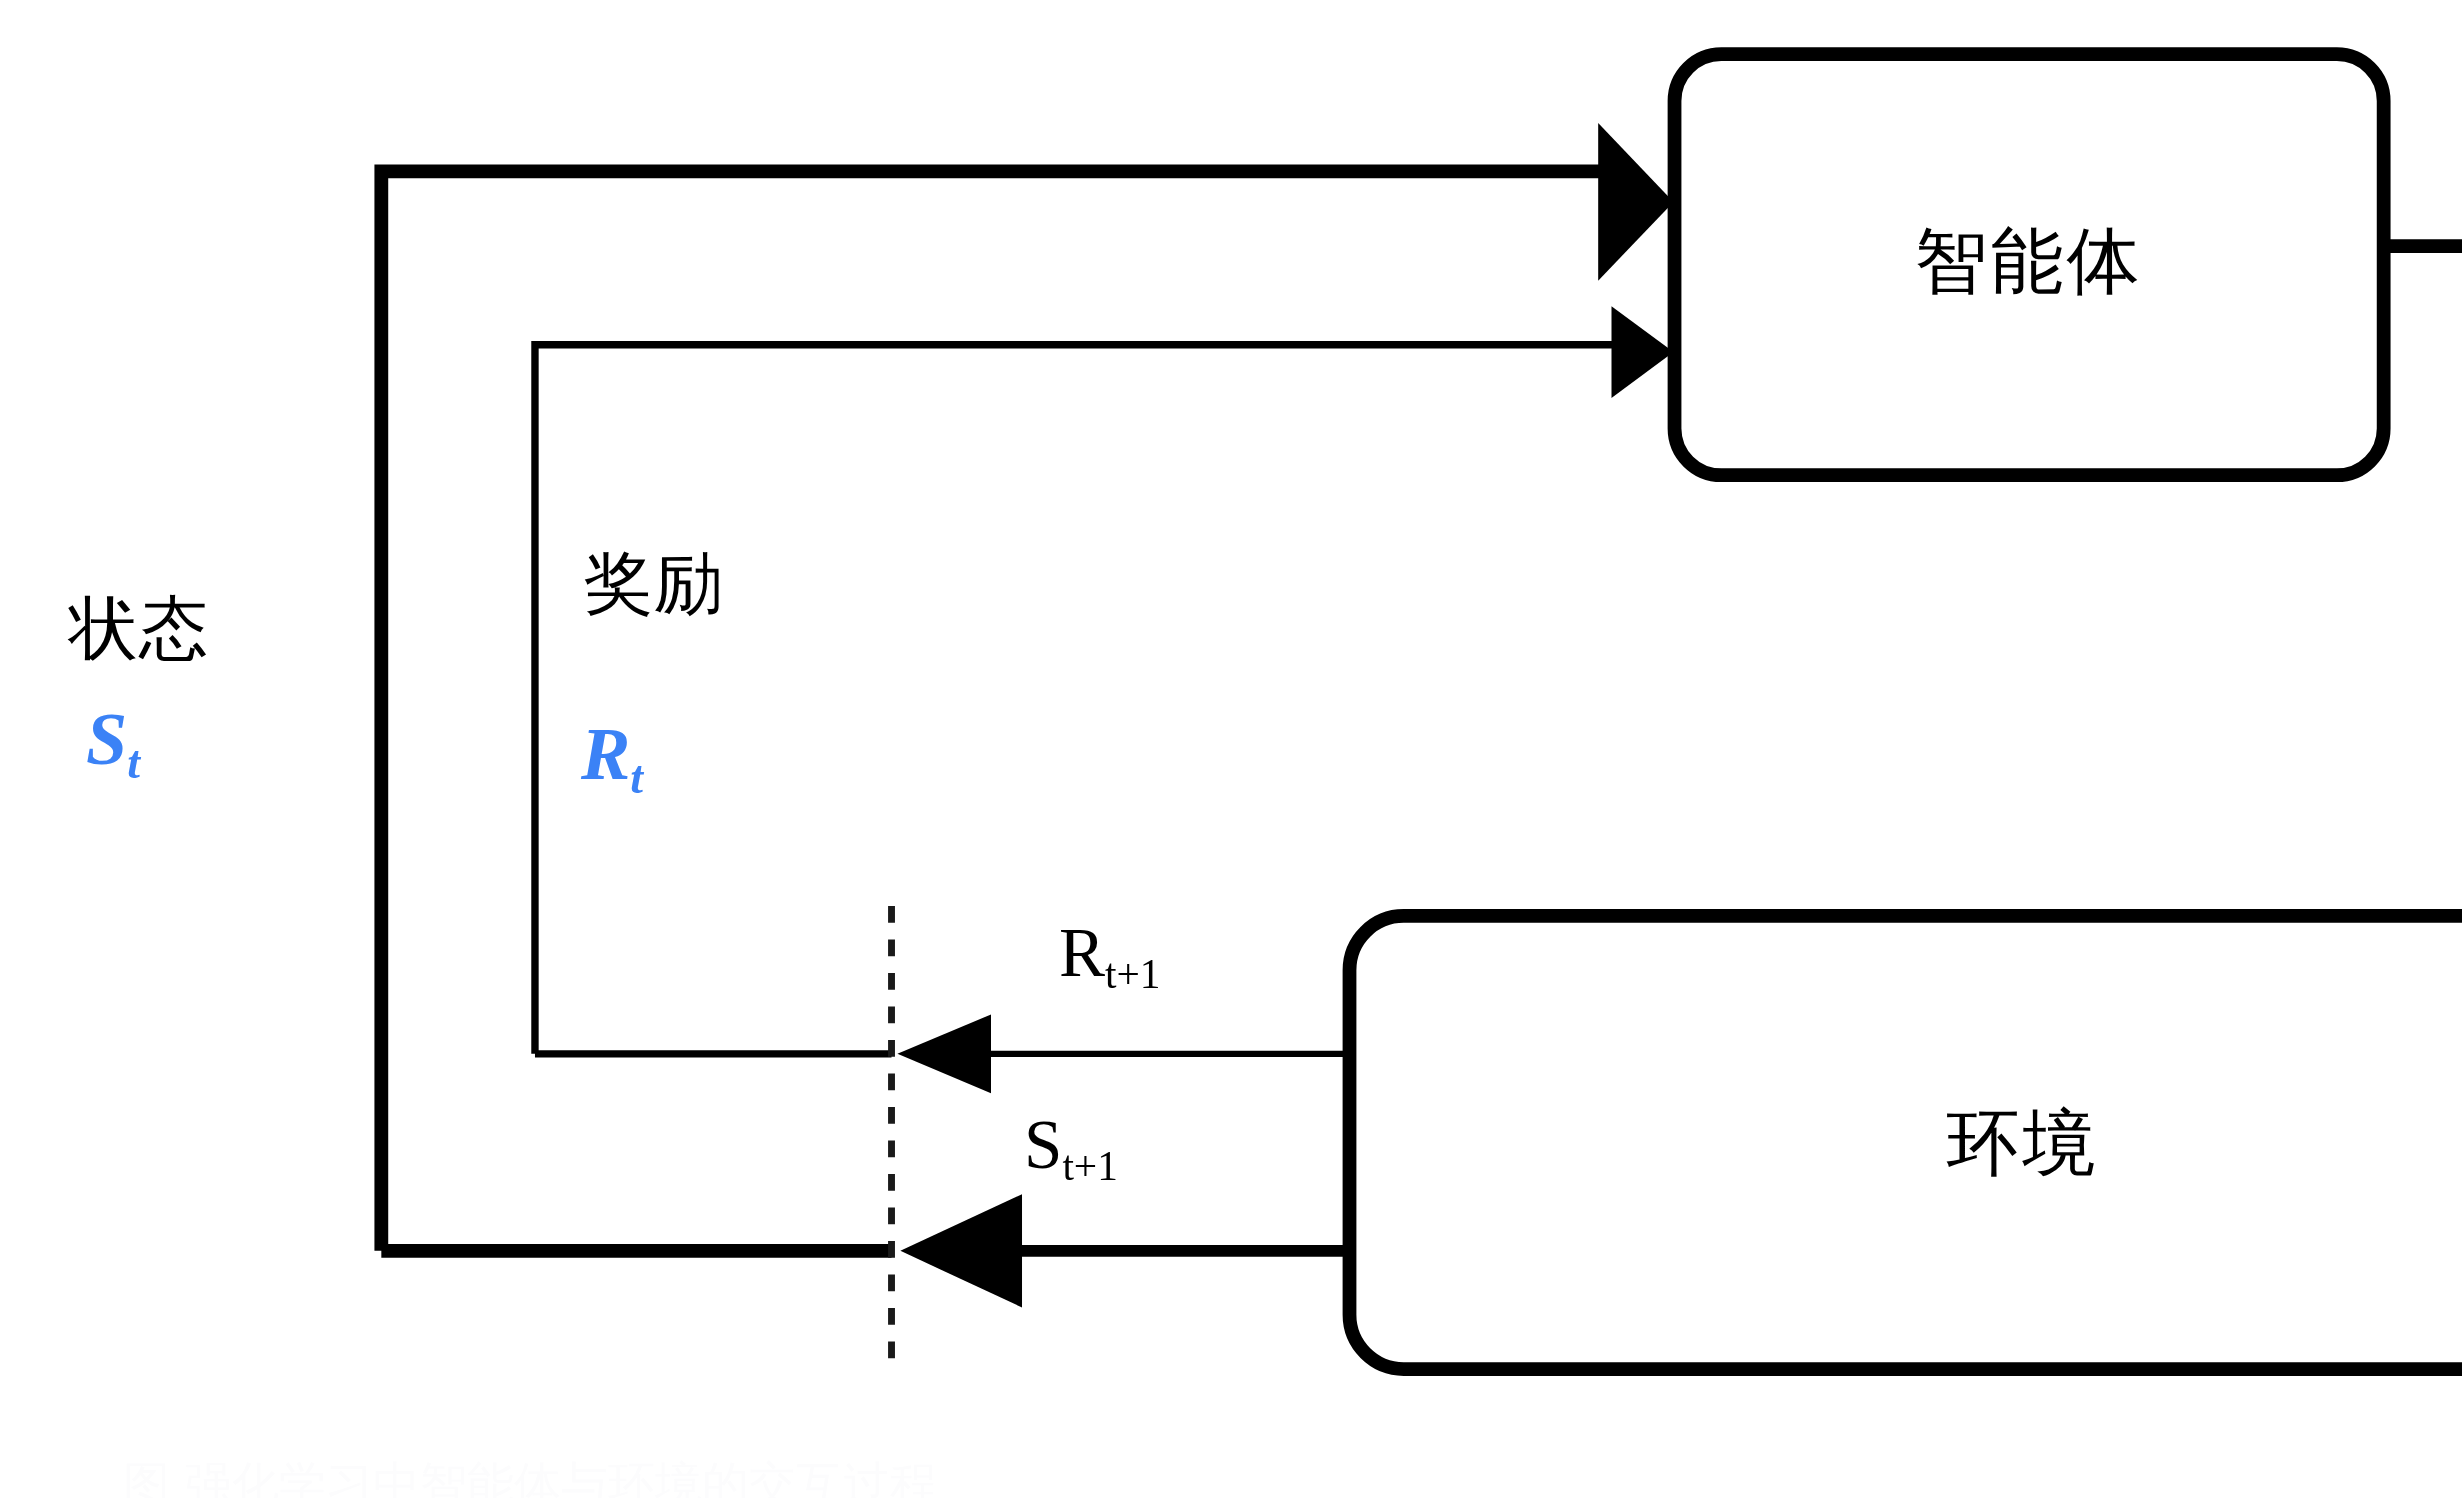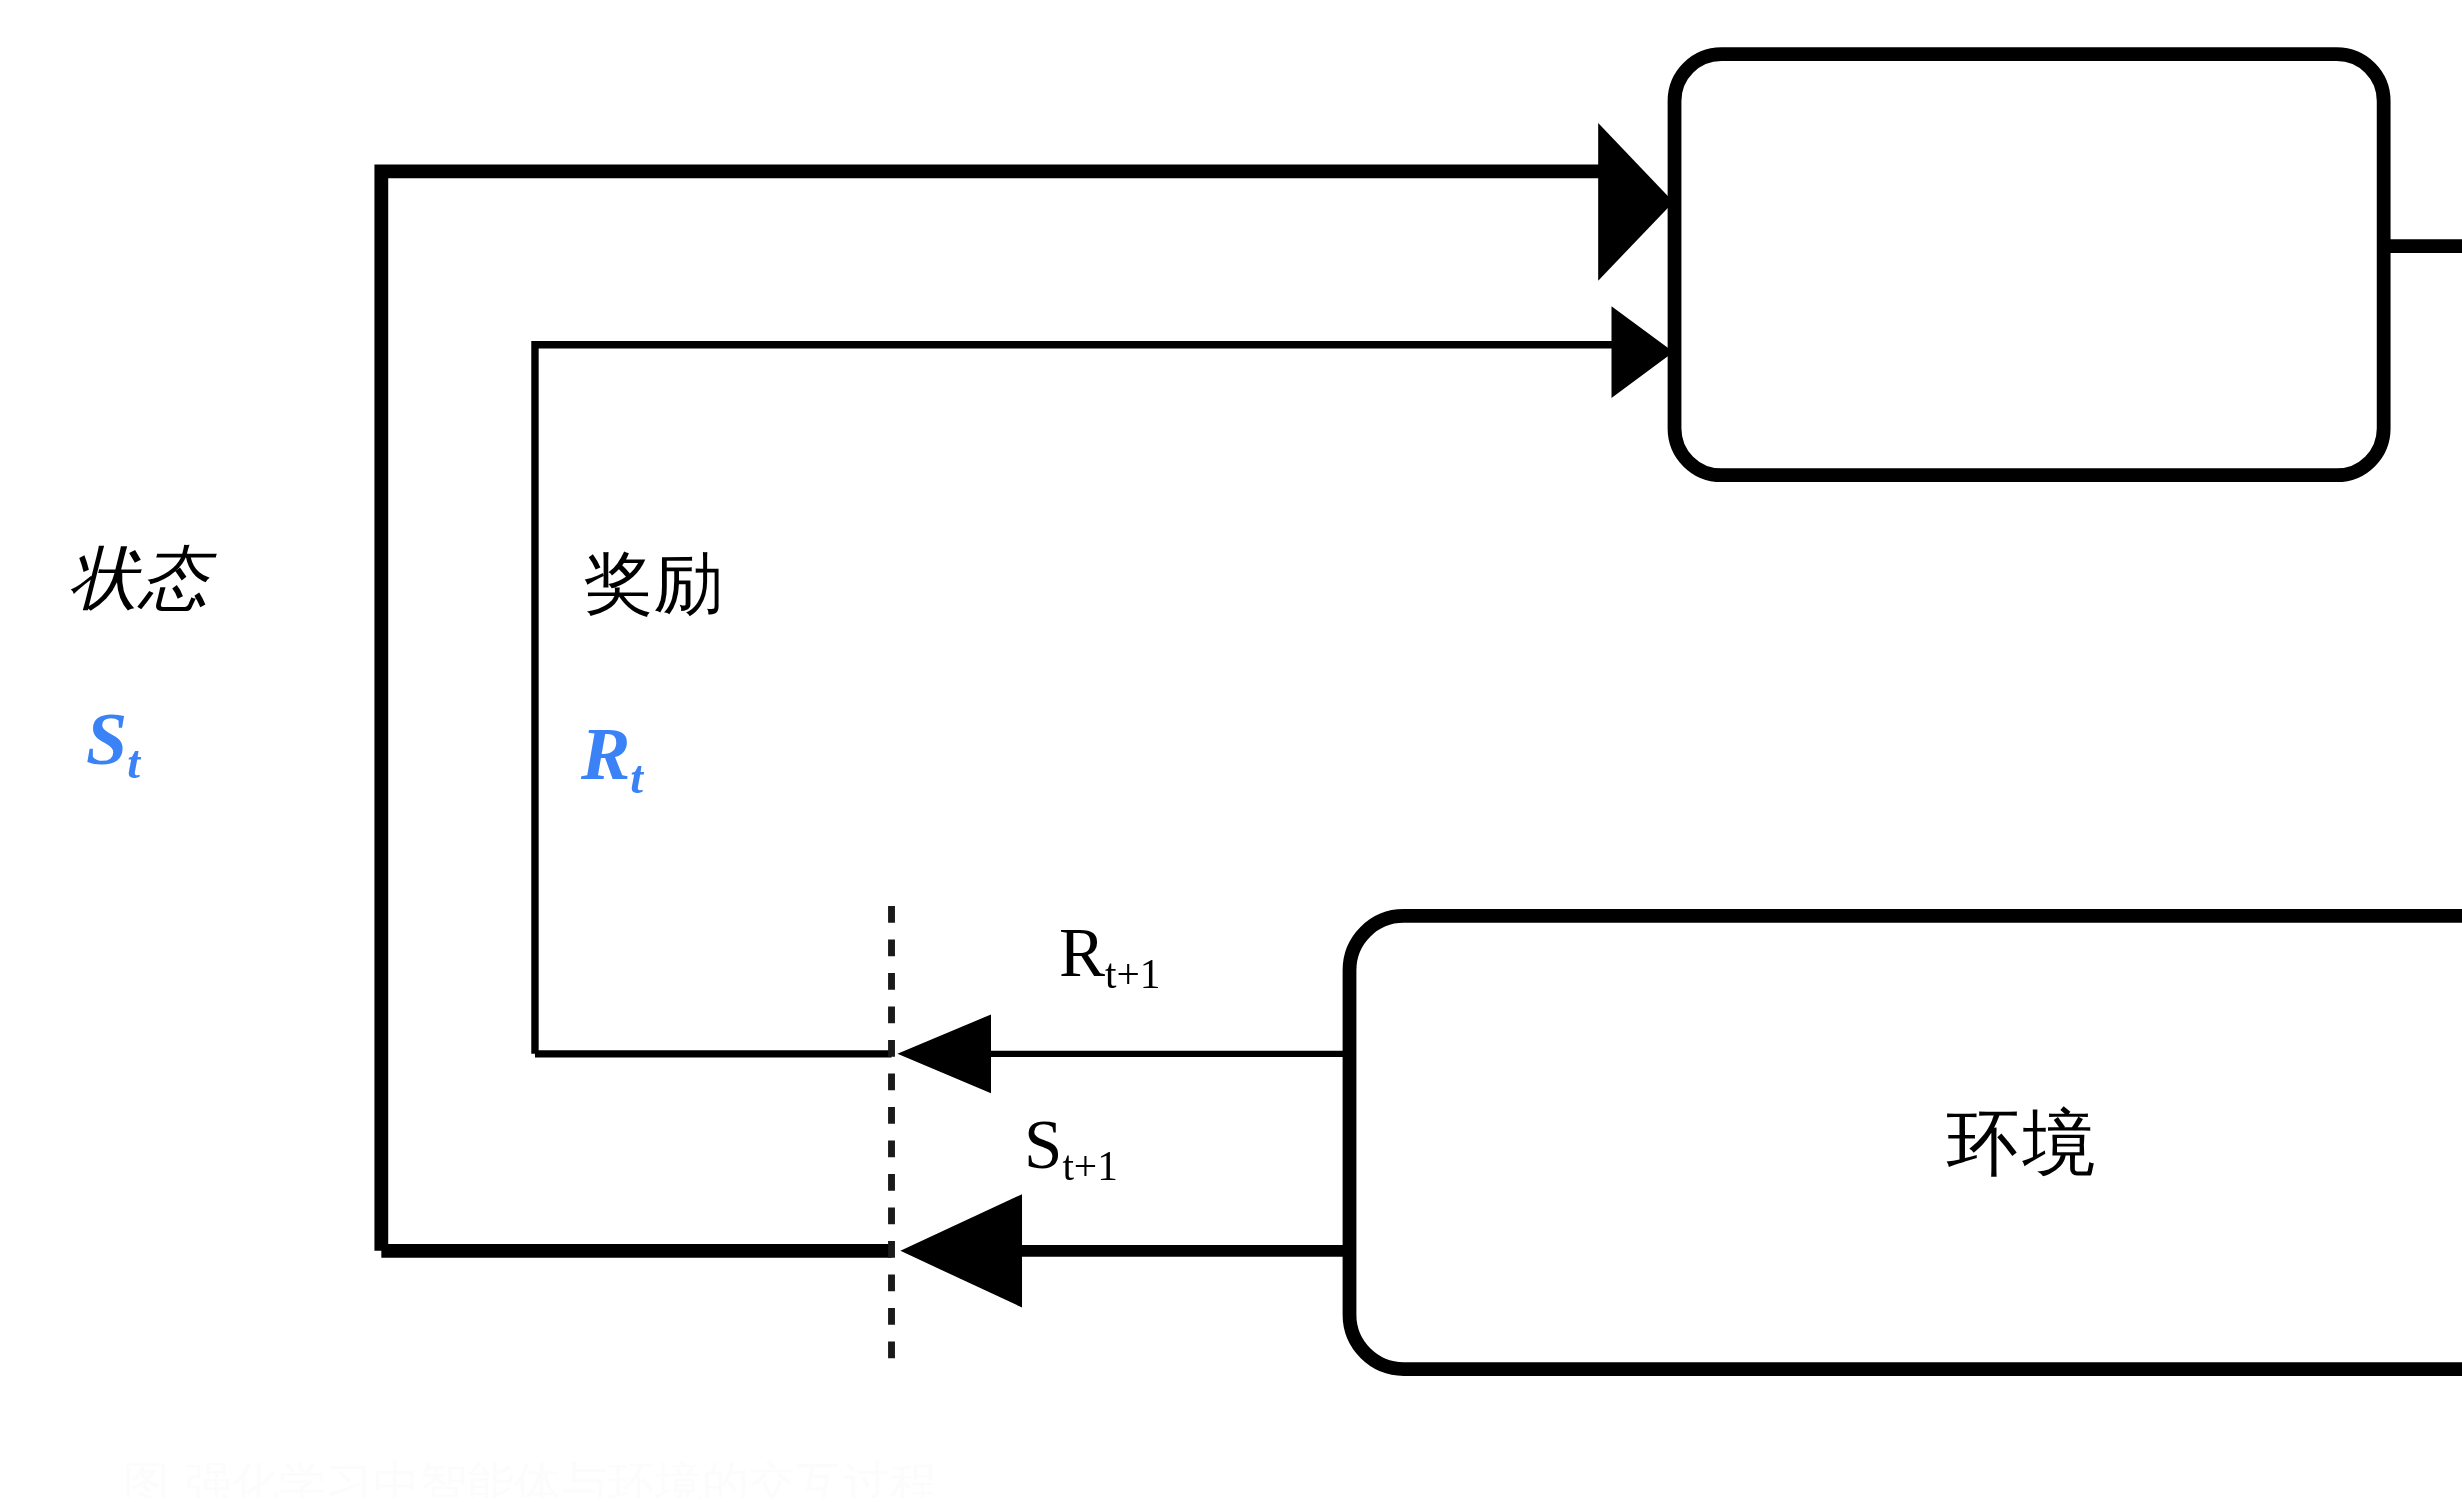--- a/index.html
+++ b/index.html
@@ -131,24 +131,25 @@
       <polygon points="5675,2255 5470,2375 5675,2495" fill="#000000"></polygon>
     </g>
 
     <line x1="1810" y1="1840" x2="1810" y2="2765" stroke="#1a1a1a" stroke-width="14" stroke-dasharray="34 34" stroke-linecap="butt"></line>
 
     <rect x="3400" y="110" width="1440" height="855" rx="95" ry="95" fill="#ffffff" stroke="#000000" stroke-width="28"></rect>
 
     <rect x="2740" y="1860" width="2735" height="920" rx="110" ry="110" fill="#ffffff" stroke="#000000" stroke-width="28"></rect>
   </svg>
 
+  <div class="node-label cjk box-text" style="left:1674px; top:224px; width:709px;">智能体</div>
 
   <div class="node-label cjk box-text" style="left:1349px; top:1106px; width:1347px;">环境</div>
 
-  <div class="side-label side-cjk" style="left:69px; top:544px;font-style:italic;">状态</div>
+  <div class="side-label side-cjk" style="left:69px; top:594px;">状态</div>
   <div class="side-label mathvar" style="left:86px; top:702px;">
     <span>S</span><span class="sub">t</span>
   </div>
 
   <div class="side-label side-cjk" style="left:584px; top:549px;">奖励</div>
   <div class="side-label mathvar" style="left:581px; top:717px;">
     <span>R</span><span class="sub">t</span>
   </div>
 
   <div class="edge-math" style="left:1059px; top:914px;">

